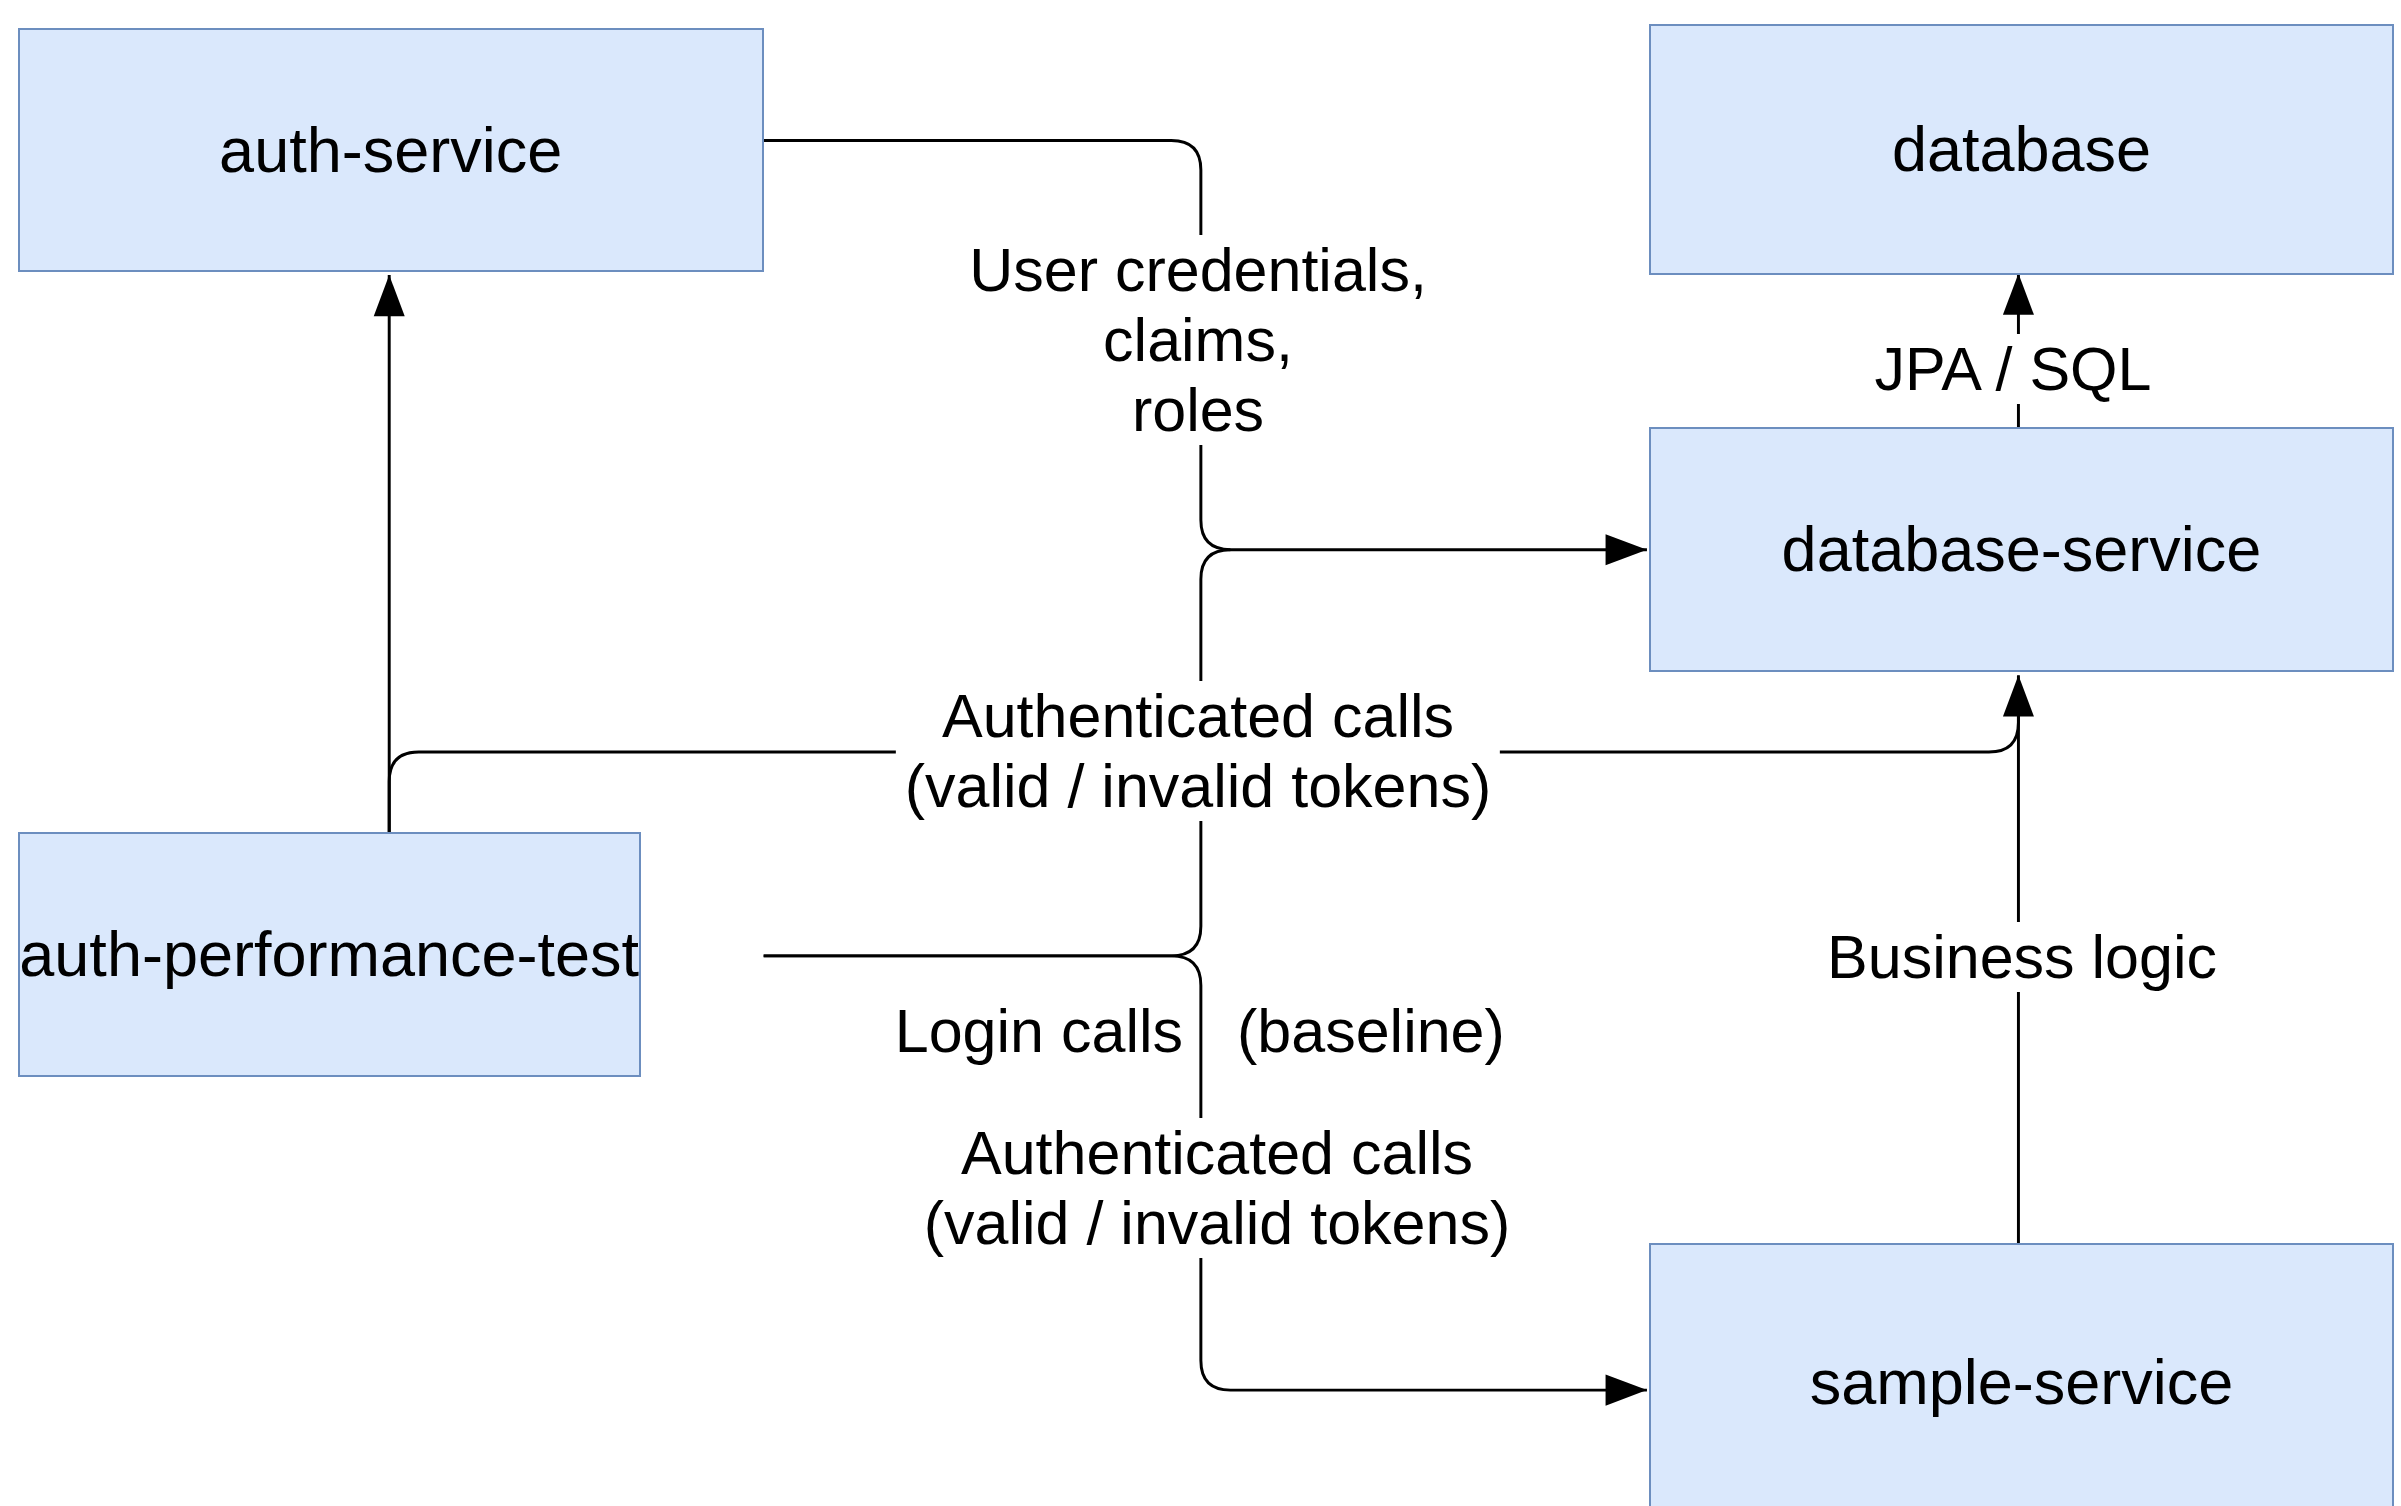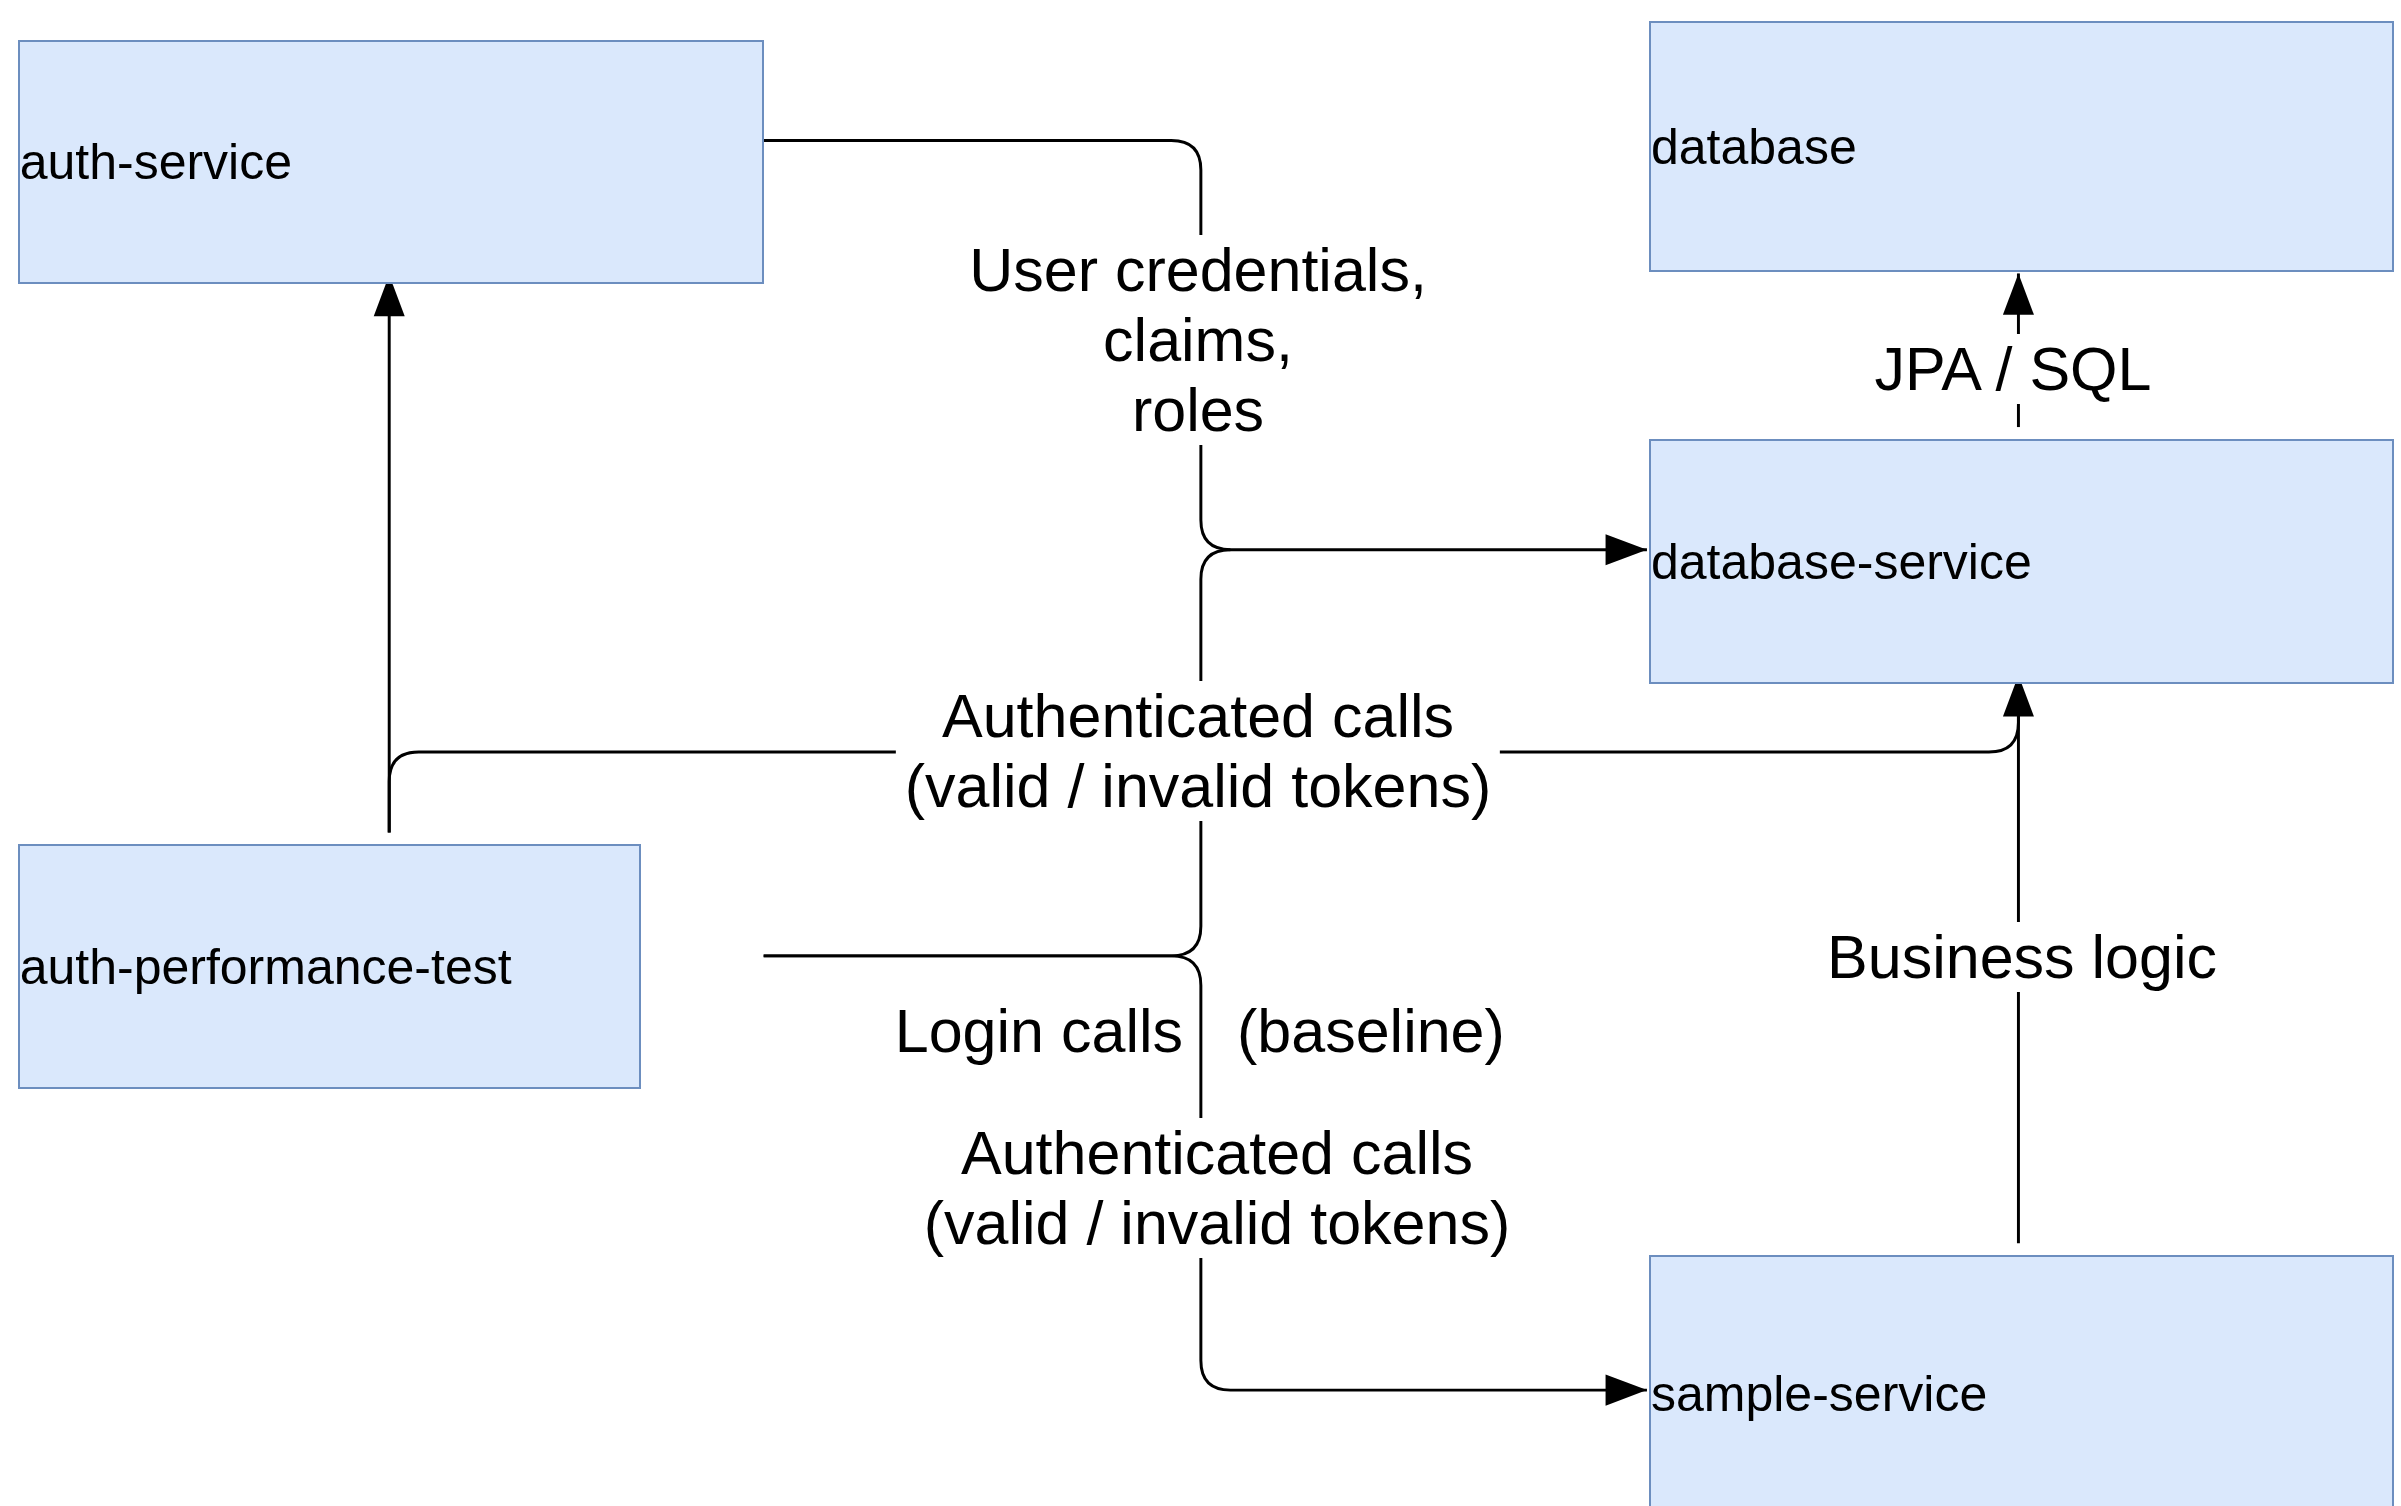--- a/index.html
+++ b/index.html
@@ -26,24 +26,24 @@
     stroke: #000000;
     stroke-width: 4px;
   }
   .node {
     position: absolute;
     box-sizing: border-box;
     background: #dae8fc;
     border: 2.2px solid #6c8ebf;
     display: flex;
     align-items: center;
-    font-size: 50px;
+    justify-content: center;
+    font-size: 63px;
     line-height: 1;
     white-space: nowrap;
-    margin-top: 12px;
   }
   .edge-label {
     position: absolute;
     transform: translate(-50%, -50%);
     background: #ffffff;
     text-align: center;
     font-size: 61px;
     line-height: 70px;
     padding: 0 8.9px;
     white-space: nowrap;
@@ -83,21 +83,21 @@
 
     <path class="edge" d="M 1034 1294 H 1586 Q 1626 1294 1626 1334 V 1842 Q 1626 1882 1666 1882 H 2230" marker-end="url(#arr)"></path>
 
     <path class="edge" d="M 2733 578 V 370" marker-end="url(#arr)"></path>
   </svg>
 
   <div class="node" style="left:17.7px; top:28px; width:746px; height:244px;">
     <span>auth-service</span>
   </div>
 
-  <div class="node" style="left:1649px; top:9px; width:745px; height:251px;">
+  <div class="node" style="left:1649px; top:24px; width:745px; height:251px;">
     <span>database</span>
   </div>
 
   <div class="node" style="left:1649px; top:427px; width:745px; height:245px;">
     <span>database-service</span>
   </div>
 
   <div class="node" style="left:17.7px; top:832px; width:623px; height:245px;">
     <span>auth-performance-test</span>
   </div>

